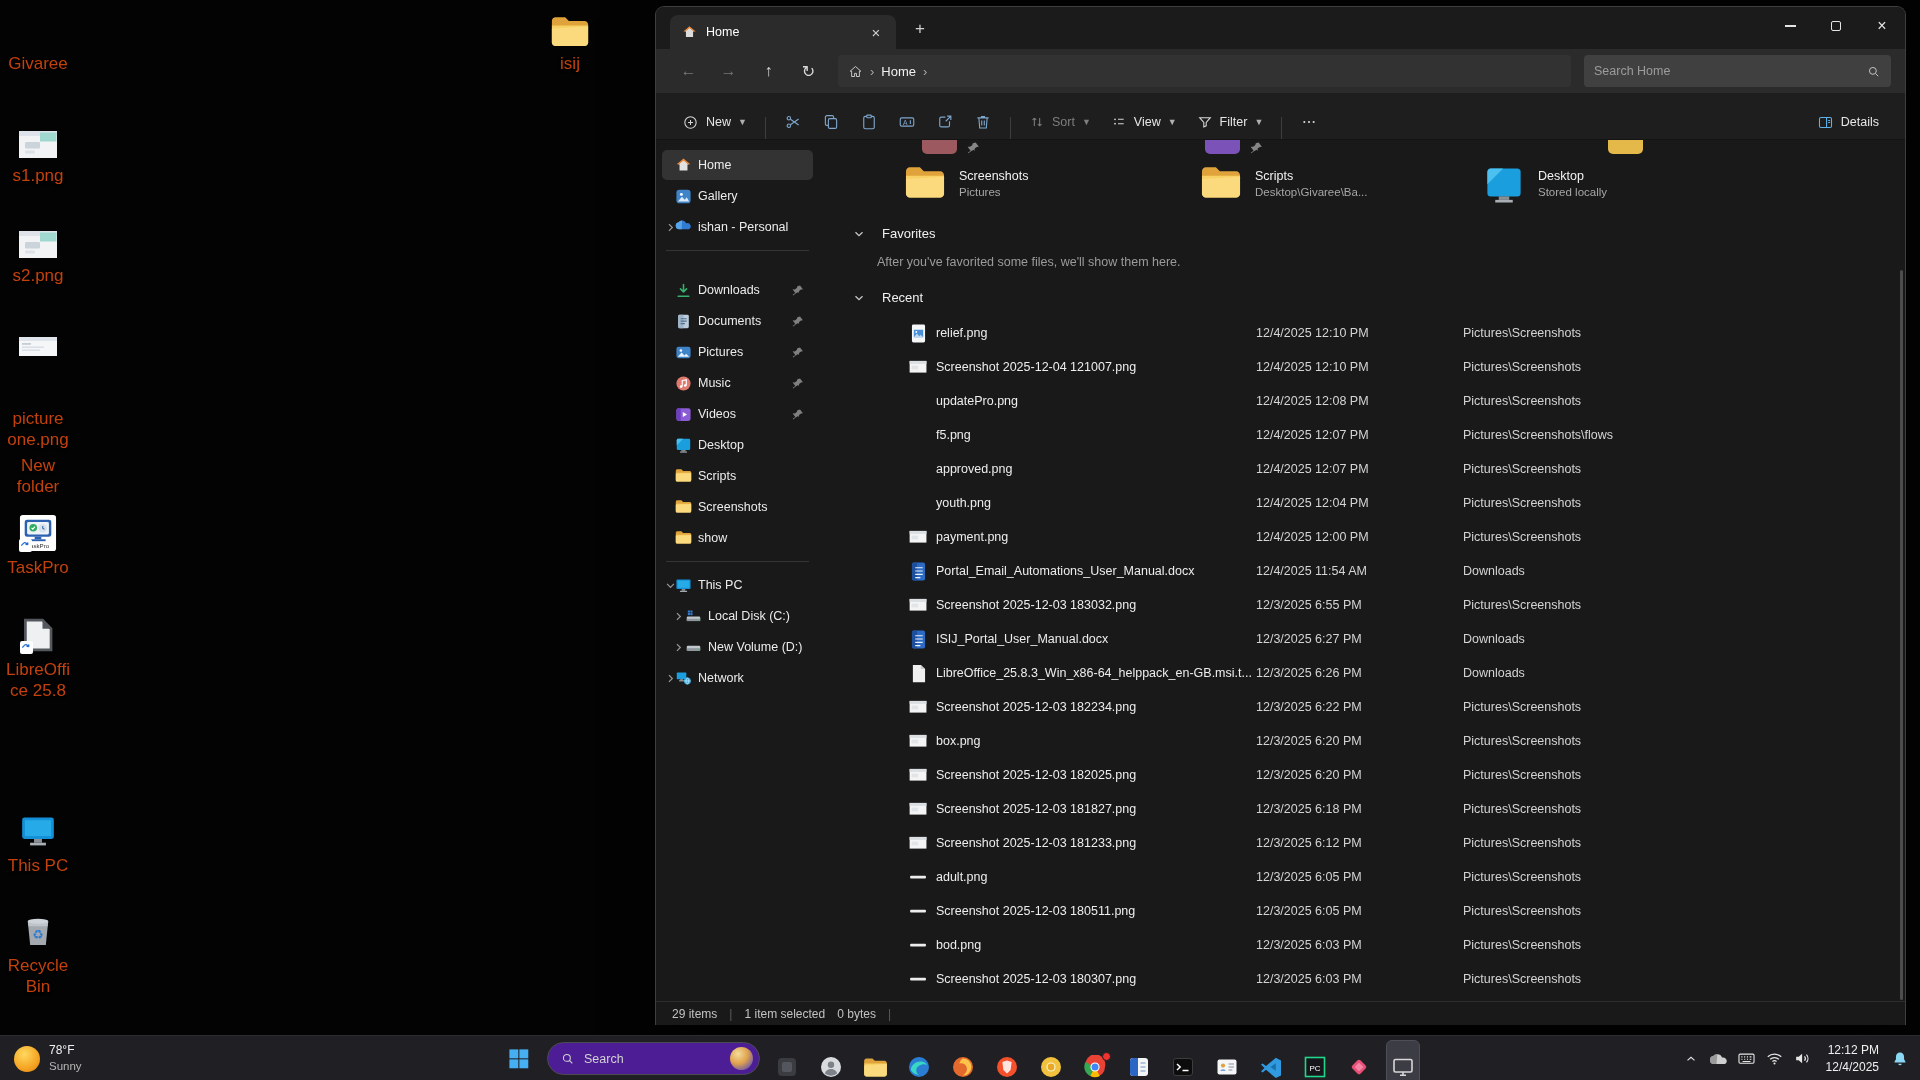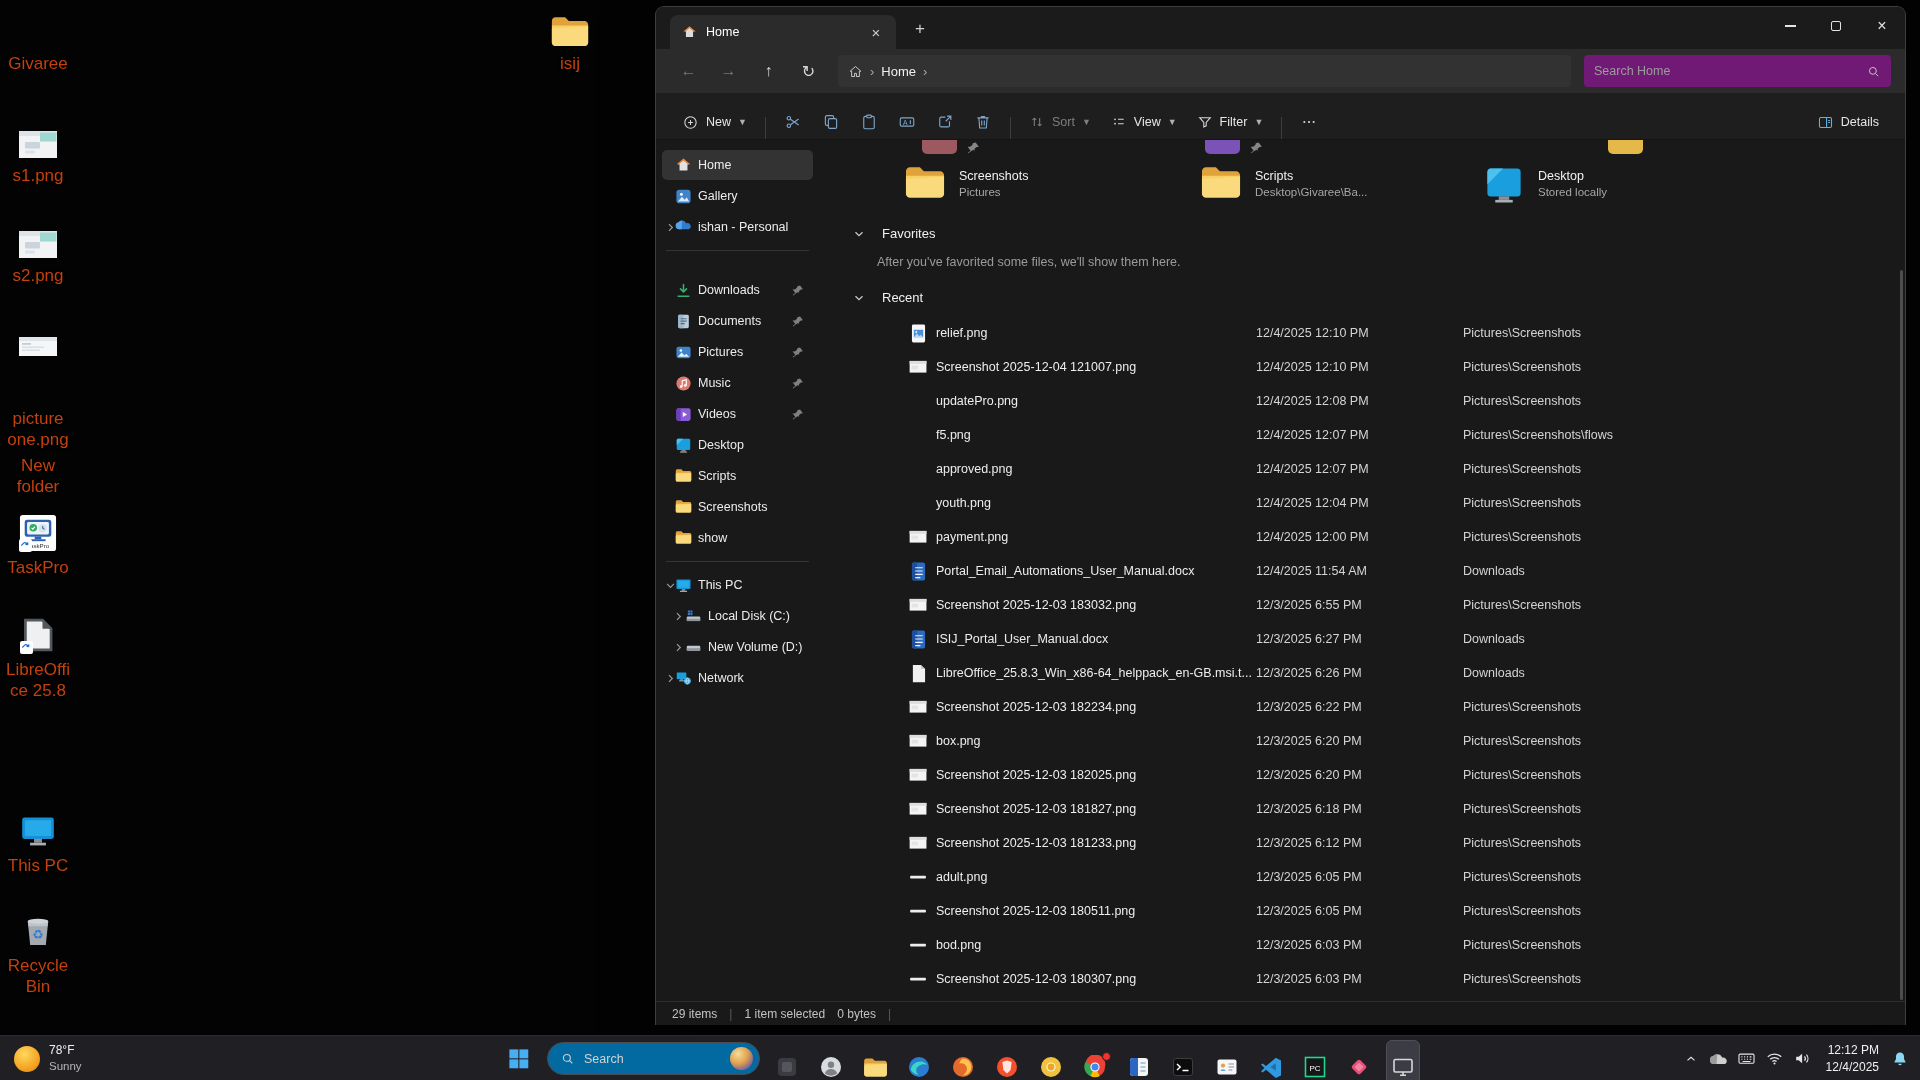--- a/index.html
+++ b/index.html
@@ -25,21 +25,21 @@
   .minbar{width:11px;height:1.4px;background:#e4e4e4}
   .maxbox{width:10px;height:10px;border:1.4px solid #e4e4e4;border-radius:2px}
   .closex{font-size:16px;line-height:1}
 
   .navrow{height:44px;background:#2b2b2b;display:flex;align-items:center;padding:0 14px;gap:3px;flex:none}
   .nav-btn{width:37px;height:32px;display:flex;align-items:center;justify-content:center;font-size:16px;color:#d9d9d9;border-radius:4px}
   .nav-btn.dim{color:#767676}
   .addressbar{margin-left:8px;width:733px;height:32px;background:#323232;border-radius:4px;display:flex;align-items:center;padding:0 10px;gap:7px;font-size:13px}
   .crumb-chev{color:#a8a8a8;font-size:13px}
   .crumb{color:#f0f0f0}
-  .searchbox{margin-left:10px;flex:1;height:32px;background:#701a75;border-radius:4px;display:flex;align-items:center;justify-content:space-between;padding:0 10px;font-size:12.5px;color:#9c9c9c}
+  .searchbox{margin-left:10px;flex:1;height:32px;background:#404040;border-radius:4px;display:flex;align-items:center;justify-content:space-between;padding:0 10px;font-size:12.5px;color:#9c9c9c}
 
   .cmdbar{height:47px;background:#1e1e1e;border-bottom:1px solid #141414;display:flex;align-items:flex-end;padding:0 16px;font-size:12.5px;flex:none}
   .cmd-btn{display:flex;align-items:center;gap:7px;padding:0 10px;height:34px;border-radius:4px;color:#e6e6e6}
   .cmd-btn.dim{color:#7e7e7e}
   .cmd-ico-btn{width:38px;height:34px;display:flex;align-items:center;justify-content:center;color:#7ea6cd}
   .cmd-sep{width:1px;height:22px;background:#3e3e3e;margin:0 8px}
   .chev{font-size:9px;color:#b0b0b0}
   .cmd-btn.dim .chev{color:#7e7e7e}
 
   .ebody{flex:1;display:flex;background:#191919;position:relative;min-height:0}
@@ -76,21 +76,21 @@
   .statusbar{height:24px;background:#191919;border-top:1px solid #2d2d2d;display:flex;align-items:center;padding-left:16px;font-size:12px;color:#c2c2c2;gap:12px;flex:none}
   .sb-sep{color:#5a5a5a}
 
   
   .taskbar{position:absolute;left:0;bottom:0;width:1920px;height:45px;background:#202024;border-top:1px solid #2c2c30}
   .weather{position:absolute;left:14px;top:0;height:45px;display:flex;align-items:center;gap:9px}
   .sun{width:26px;height:26px;border-radius:50%;background:radial-gradient(circle at 40% 32%,#ffd95e,#f4a221 62%,#e07f0e)}
   .wtemp{font-size:12px;color:#f0f0f0;line-height:1.3}
   .wcond{font-size:11.5px;color:#b5b5b5;line-height:1.3}
   .start{position:absolute;left:507px;top:11px;width:23px;height:23px}
-  .searchpill{position:absolute;left:547px;top:6px;width:213px;height:33px;background:#0369a1;border:1px solid #4b4b52;border-radius:17px;display:flex;align-items:center;padding:0 6px 0 12px;gap:9px}
+  .searchpill{position:absolute;left:547px;top:6px;width:213px;height:33px;background:#4c1d95;border:1px solid #4b4b52;border-radius:17px;display:flex;align-items:center;padding:0 6px 0 12px;gap:9px}
   .search-label{font-size:12.5px;color:#d2d2d2;flex:1}
   .bing{width:23px;height:23px;border-radius:50%;background:radial-gradient(circle at 35% 30%,#f4dd9a,#dfa14e 45%,#7e639c 76%,#394470)}
   .apps{position:absolute;left:765px;top:0;height:45px;display:flex}
   .app{width:44px;height:61px;display:flex;align-items:center;justify-content:center;position:relative}
   .app-tile{position:absolute;left:5px;right:5px;top:4px;bottom:5px;border-radius:6px}
   .app.focused .app-tile{background:#3c3c44;border:1px solid #4e4e58}
   .app-pill{position:absolute;bottom:1px;left:50%;transform:translateX(-50%);width:7px;height:3px;border-radius:2px;background:#8f8f8f}
   .app.focused .app-pill{width:15px;background:#a8a8a8}
   .appglyph{position:relative;width:25px;height:25px;display:flex;align-items:center;justify-content:center}
   .badge{position:absolute;top:-2px;right:-3px;width:9px;height:9px;border-radius:50%;background:#e33;border:1.5px solid #202024}

